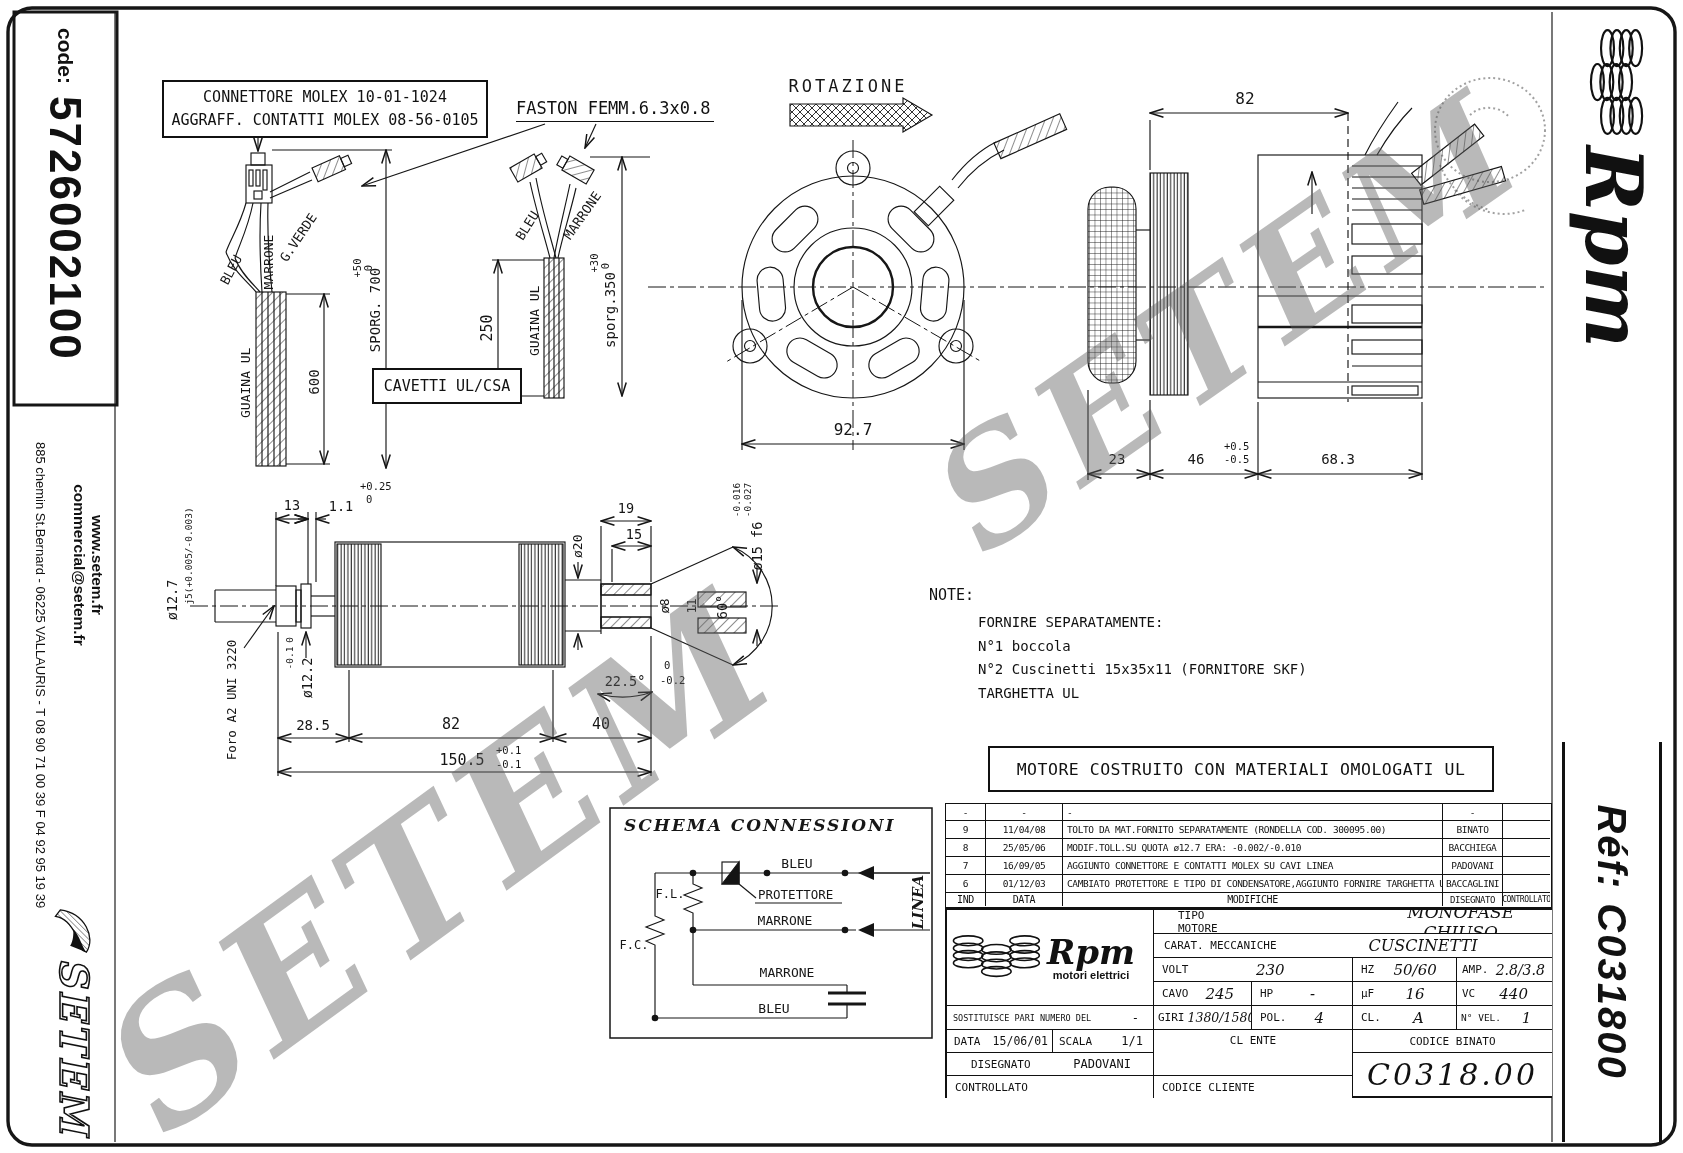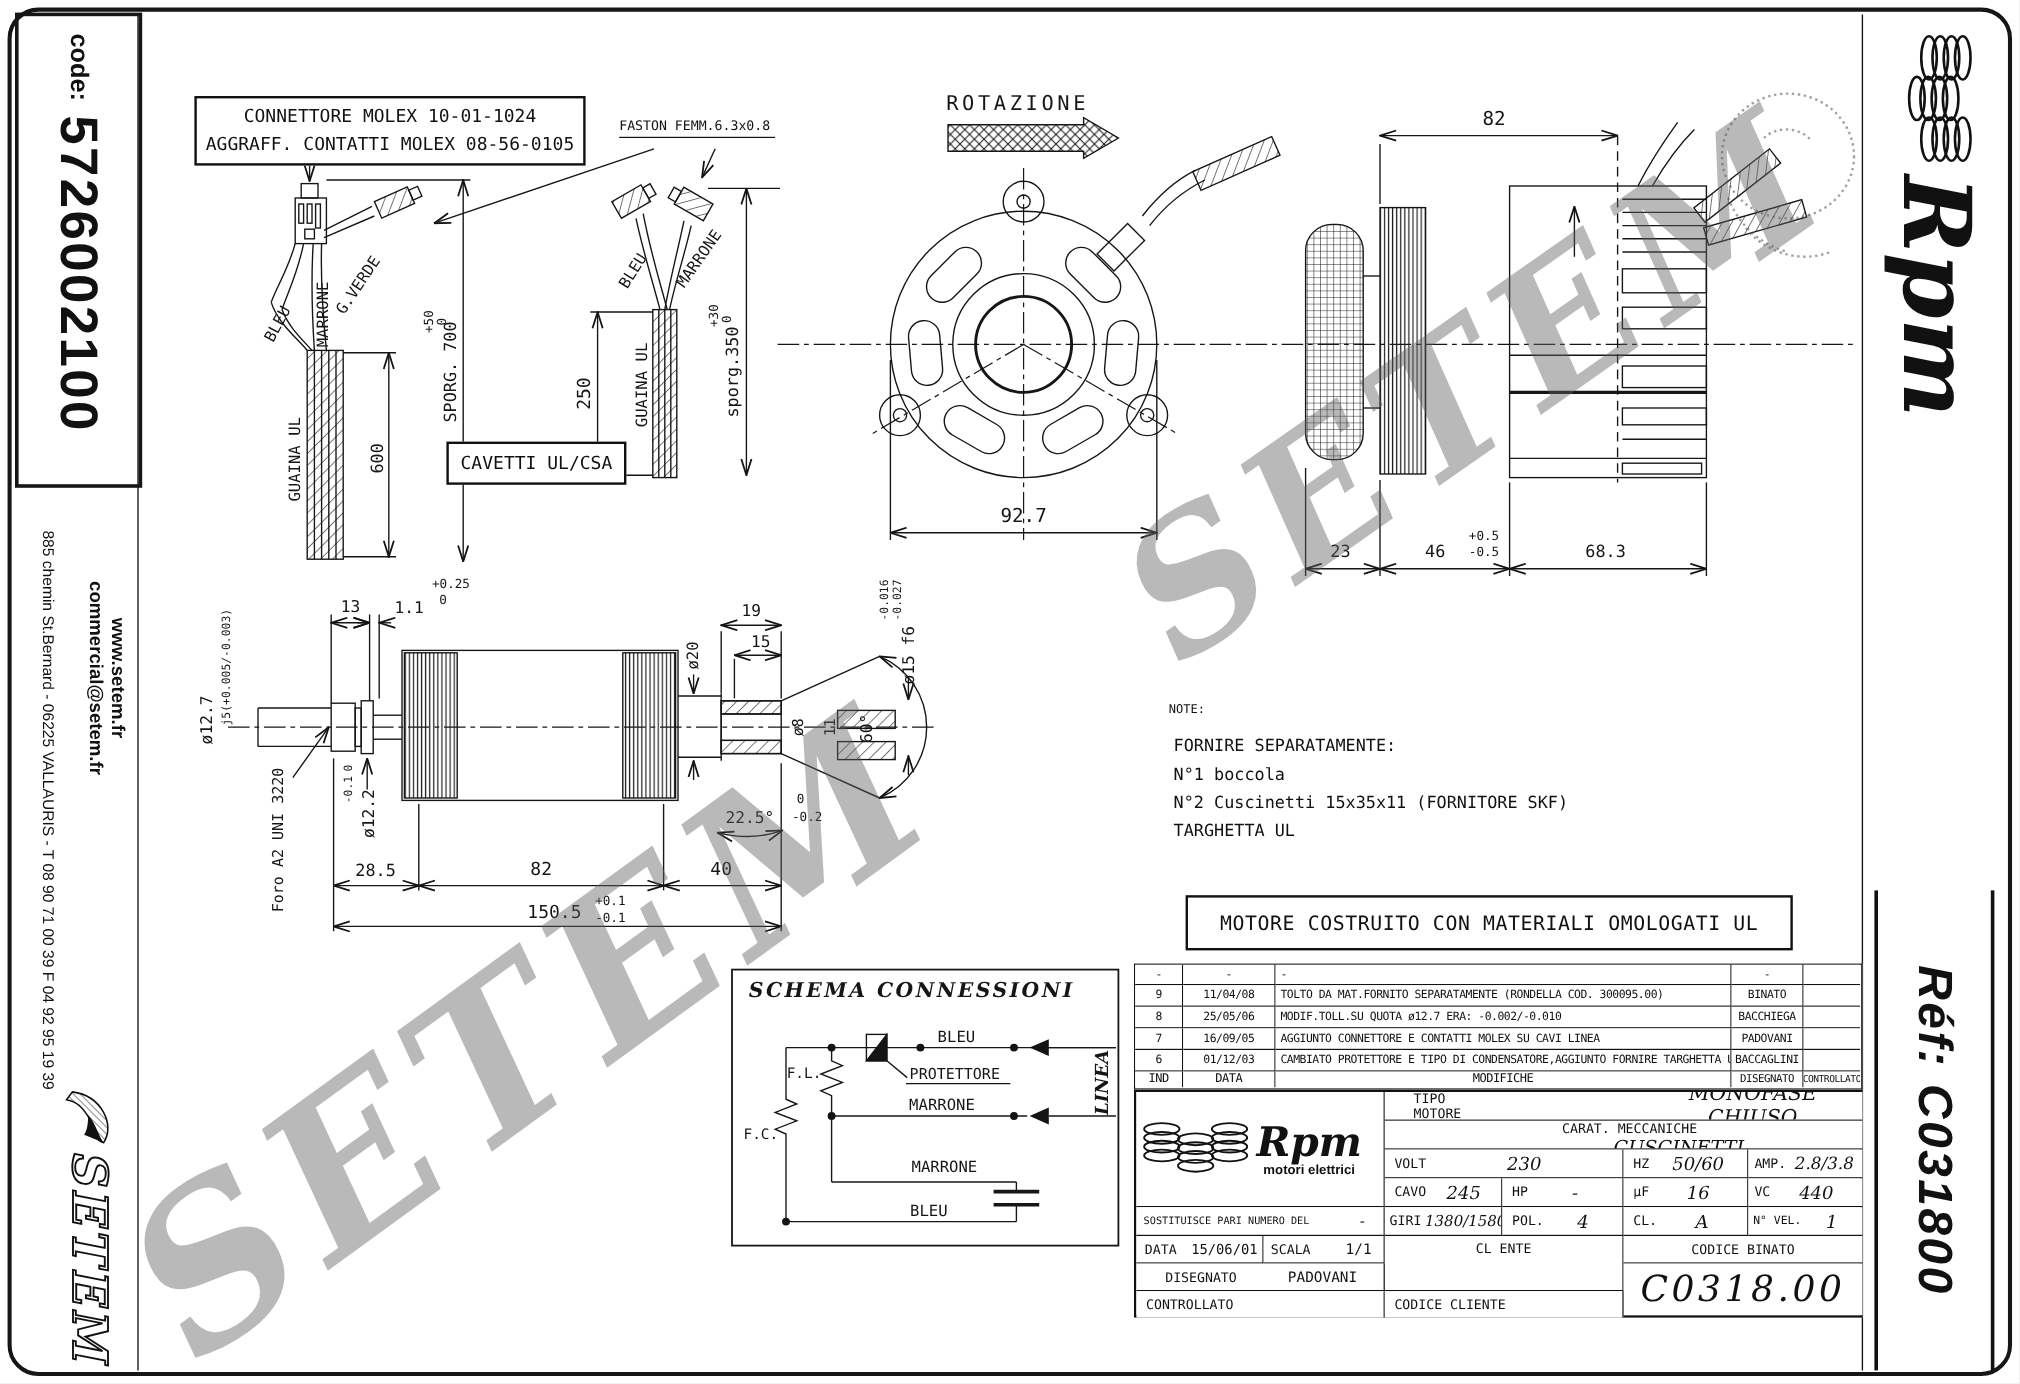--- a/index.html
+++ b/index.html
@@ -361,25 +361,25 @@
         <text transform="translate(923,902) rotate(-90)" text-anchor="middle" font-size="15" stroke="none" font-family="DejaVu Serif, serif" font-style="italic" font-weight="bold">LINEA</text>
       </g>
     </g>
   </svg>
 
   <div class="abs box mono" style="left:162px;top:80px;width:322px;height:54px;font-size:15px;z-index:20;line-height:1.55;">
     <div>CONNETTORE MOLEX 10-01-1024</div>
     <div>AGGRAFF. CONTATTI MOLEX 08-56-0105</div>
   </div>
 
-  <div class="abs mono" style="left:516px;top:98px;font-size:11px;z-index:20;border-bottom:1.5px solid #111;padding:0 4px 3px 0;">FASTON FEMM.6.3x0.8</div>
+  <div class="abs mono" style="left:516px;top:98px;font-size:17px;z-index:20;border-bottom:1.5px solid #111;padding:0 4px 3px 0;">FASTON FEMM.6.3x0.8</div>
 
   <div class="abs box mono" style="left:372px;top:368px;width:146px;height:32px;font-size:15px;z-index:20;">CAVETTI UL/CSA</div>
 
-  <div class="abs mono" style="left:974px;top:586px;font-size:10px;z-index:20;">NOTE:</div>
+  <div class="abs mono" style="left:929px;top:586px;font-size:15px;z-index:20;">NOTE:</div>
   <div class="abs mono" style="left:978px;top:611px;font-size:14px;line-height:23.6px;z-index:20;">
     <div class="note-line">FORNIRE SEPARATAMENTE:</div>
     <div class="note-line">N°1 boccola</div>
     <div class="note-line">N°2 Cuscinetti 15x35x11 (FORNITORE SKF)</div>
     <div class="note-line">TARGHETTA UL</div>
   </div>
 
   <div class="abs box mono" style="left:988px;top:746px;width:502px;height:42px;font-size:16.5px;z-index:20;letter-spacing:0.5px;">MOTORE COSTRUITO CON MATERIALI OMOLOGATI UL</div>
 
   <div class="abs" style="left:945px;top:803px;width:607px;height:105px;z-index:20;background:#fff;border:1.5px solid #111;box-sizing:border-box;">
@@ -493,21 +493,21 @@
       <div style="display:flex;flex-direction:column;align-items:center;margin-left:4px;">
         <span class="serifit" style="font-size:34px;line-height:1;">Rpm</span>
         <span class="sans" style="font-size:11px;font-weight:bold;">motori elettrici</span>
       </div>
     </div>
 
     <div class="cell" style="left:207px;top:0;width:398px;height:24px;border-right:none;">
       <span class="lbl" style="margin-left:24px;">TIPO MOTORE</span>
       <span class="val" style="font-size:17px;margin-left:120px;">MONOFASE CHIUSO</span>
     </div>
-    <div class="cell" style="left:207px;top:24px;width:398px;height:24px;border-right:none;flex-direction:column;">
+    <div class="cell" style="left:207px;top:24px;width:398px;height:24px;border-right:none;">
       <span class="lbl" style="margin-left:10px;">CARAT. MECCANICHE</span>
       <span class="val" style="font-size:16px;margin-left:92px;">CUSCINETTI</span>
     </div>
 
     <div class="cell" style="left:207px;top:48px;width:199px;height:24px;">
       <span class="lbl" style="margin-left:8px;">VOLT</span>
       <span class="val" style="margin:0 auto;">230</span>
     </div>
     <div class="cell" style="left:406px;top:48px;width:104px;height:24px;">
       <span class="lbl" style="margin-left:8px;">HZ</span>

